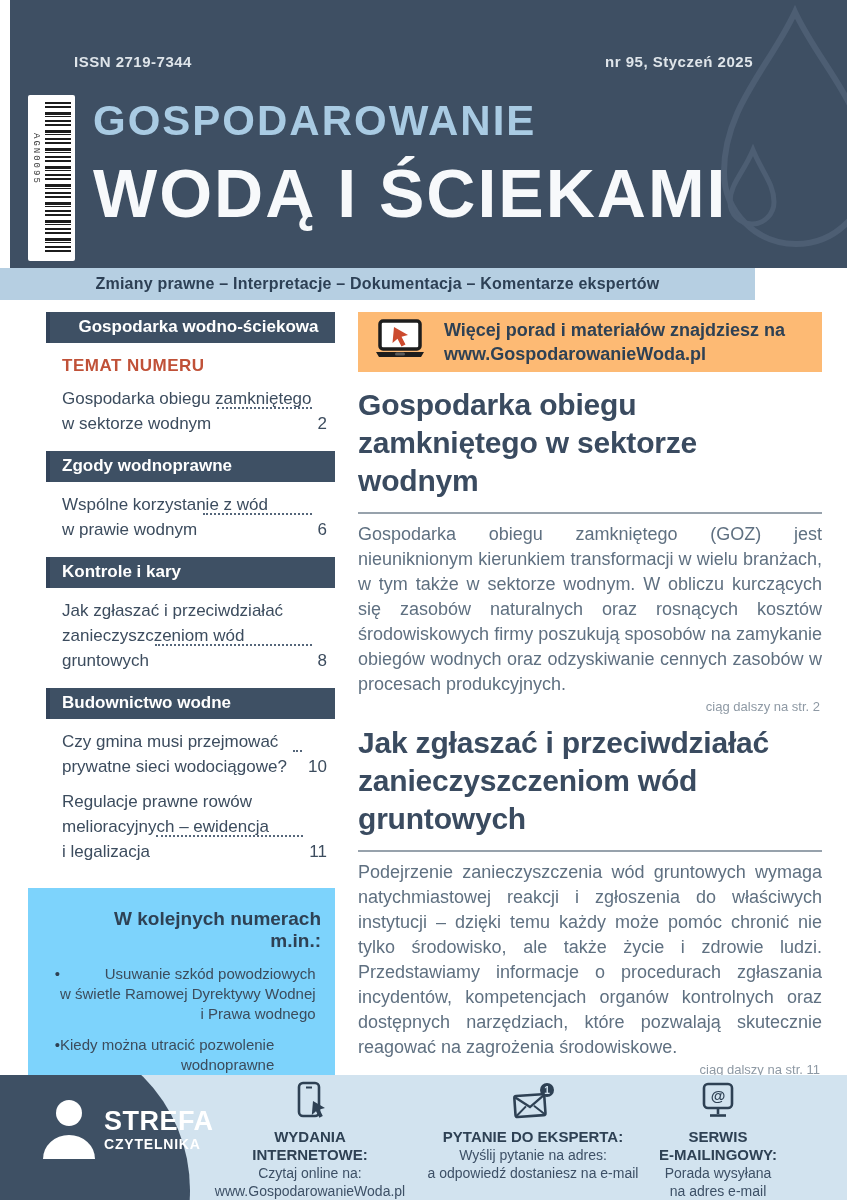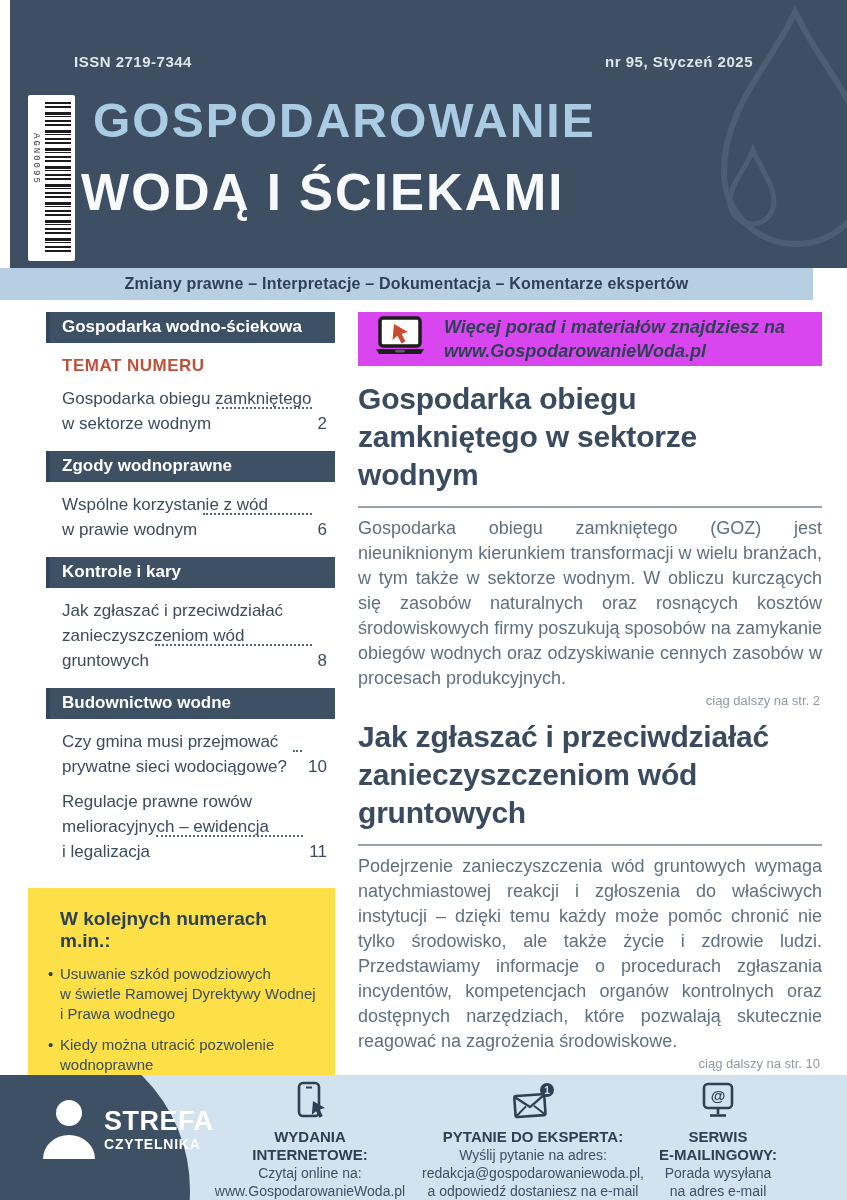--- a/index.html
+++ b/index.html
@@ -3,59 +3,59 @@
 <meta charset="utf-8">
 <style>
   html,body{margin:0;padding:0;background:#fff;}
   .page{position:relative;width:847px;height:1200px;overflow:hidden;background:#fff;
         font-family:"Liberation Sans","DejaVu Sans",sans-serif;}
 
   
   .header{position:absolute;left:10px;top:0;width:837px;height:268px;background:#3e4f63;}
   .issn{position:absolute;left:64px;top:53px;font-size:15px;font-weight:bold;color:#dfe5ea;letter-spacing:.5px;}
   .issue{position:absolute;right:94px;top:53px;font-size:15px;font-weight:bold;color:#dfe5ea;letter-spacing:.5px;}
-  .title-1{position:absolute;left:83px;top:84px;font-size:48px;line-height:74px;font-weight:bold;
+  .title-1{position:absolute;left:83px;top:84px;font-size:42px;line-height:74px;font-weight:bold;
            color:#a9cbe3;letter-spacing:2px;white-space:nowrap;}
-  .title-2{position:absolute;left:71px;top:156px;font-size:51px;line-height:74px;font-weight:bold;
+  .title-2{position:absolute;left:83px;top:156px;font-size:68px;line-height:74px;font-weight:bold;
            color:#f7f9fb;letter-spacing:2px;white-space:nowrap;}
   .drop-wrap{position:absolute;left:688px;top:4px;width:200px;height:256px;}
   
   .barcode{position:absolute;left:28px;top:95px;width:47px;height:166px;background:#fff;border-radius:2px;}
   .barcode-bars{position:absolute;left:17px;top:7px;right:4px;bottom:7px;
     background:repeating-linear-gradient(to bottom,
       #1c1c1c 0 2px,#fff 2px 4px,#1c1c1c 4px 6px,#fff 6px 10px,
       #1c1c1c 10px 13px,#fff 13px 14px,#1c1c1c 14px 15px,#fff 15px 18px);}
   .barcode-text{position:absolute;left:3px;top:38px;writing-mode:vertical-rl;
     font-family:"Liberation Mono","DejaVu Sans Mono",monospace;font-size:9px;letter-spacing:2px;color:#3a3a3a;}
   
-  .strip{position:absolute;left:0;top:268px;width:813px;height:32px;background:#b6cfe2;
+  .strip{position:absolute;left:0;top:268px;width:755px;height:32px;background:#b6cfe2;
          display:flex;align-items:center;justify-content:center;}
   .strip span{font-size:16px;font-weight:bold;color:#2d4055;letter-spacing:.2px;}
 
   
   .sidebar{position:absolute;left:28px;top:312px;width:307px;}
   .toc-bar{margin-left:18px;background:#3e5064;color:#fff;font-size:17px;font-weight:bold;
            padding:5px 0 6px 12px;border-left:4px solid #33445a;margin-top:15px;}
-  .toc-bar:first-child{margin-top:0;}
+  .toc-bar:first-child{margin-top:0;text-align:center;}
   .kicker{margin:13px 0 6px 34px;font-size:17px;font-weight:bold;color:#c05138;letter-spacing:.5px;}
   .toc-entry{margin:10px 8px 4px 34px;font-size:17px;line-height:25px;color:#3c4c5e;}
   .toc-line{white-space:nowrap;}
   .toc-last{display:flex;align-items:flex-start;}
   .leader{flex:1;margin:0 6px;border-bottom:2px dotted #55667a;transform:translateY(-4px);}
   .toc-page{font-size:17px;color:#3c4c5e;}
 
-  .graybox{margin-top:24px;background:#fde047;padding:16px 14px 18px 20px;}
+  .graybox{margin-top:24px;background:#7dd3fc;padding:16px 14px 18px 20px;text-align:right;}
   .graybox-title{font-size:19px;font-weight:bold;color:#2e4154;margin:4px 0 12px 12px;}
   .bullet{display:flex;margin:0 0 11px 0;}
   .bullet .dot{width:12px;color:#2e4154;font-size:15px;line-height:20px;}
   .bullet .btxt{font-size:15px;line-height:20px;color:#3c4c5c;}
 
   
   .main{position:absolute;left:358px;top:312px;width:464px;}
-  .promo{height:54px;background:#d946ef;display:flex;align-items:center;gap:16px;padding-left:14px;box-sizing:border-box;font-style:italic;}
+  .promo{height:60px;background:#fdba74;display:flex;align-items:center;gap:16px;padding-left:14px;box-sizing:border-box;}
   .promo-text{font-size:18px;line-height:24px;color:#2e4154;font-weight:bold;}
   .promo-text .url{font-weight:bold;}
   .article-title{margin-top:14px;font-size:30px;line-height:38px;font-weight:bold;color:#3a4b60;letter-spacing:-.2px;}
   .rule{border:none;border-top:2px solid #97a2ac;margin:12px 0 0 0;}
   .body-text{margin:8px 0 0 0;font-size:18px;line-height:25px;color:#5f7081;text-align:justify;}
   .more{margin-top:2px;text-align:right;font-size:13px;color:#8e99a4;padding-right:2px;}
   .article-2{margin-top:10px;}
 
   
   .footer{position:absolute;left:0;top:1075px;width:847px;height:125px;background:#d2e3ef;overflow:hidden;}
@@ -195,21 +195,21 @@
     </div>
 
     <div class="article-title">Gospodarka obiegu zamkniętego w sektorze wodnym</div>
     <hr class="rule">
     <p class="body-text">Gospodarka obiegu zamkniętego (GOZ) jest nieuniknionym kierunkiem transformacji w wielu branżach, w tym także w sektorze wodnym. W obliczu kurczących się zasobów naturalnych oraz rosnących kosztów środowiskowych firmy poszukują sposobów na zamykanie obiegów wodnych oraz odzyskiwanie cennych zasobów w procesach produkcyjnych.</p>
     <div class="more">ciąg dalszy na str. 2</div>
 
     <div class="article-title article-2">Jak zgłaszać i przeciwdziałać zanieczyszczeniom wód gruntowych</div>
     <hr class="rule">
     <p class="body-text">Podejrzenie zanieczyszczenia wód gruntowych wymaga natychmiastowej reakcji i zgłoszenia do właściwych instytucji – dzięki temu każdy może pomóc chronić nie tylko środowisko, ale także życie i zdrowie ludzi. Przedstawiamy informacje o procedurach zgłaszania incydentów, kompetencjach organów kontrolnych oraz dostępnych narzędziach, które pozwalają skutecznie reagować na zagrożenia środowiskowe.</p>
-    <div class="more">ciąg dalszy na str. 10</div>
+    <div class="more">ciąg dalszy na str. 11</div>
   </div>
 
   <div class="footer">
     <div class="reader-circle"></div>
     <div class="person">
       <svg width="62" height="78" viewBox="0 0 62 78">
         <circle cx="31" cy="20" r="13" fill="#fff"></circle>
         <path d="M5 66 a26 24 0 0 1 52 0 Z" fill="#fff"></path>
       </svg>
     </div>
@@ -239,21 +239,20 @@
             <rect x="8" y="14" width="30" height="21" rx="2" fill="none" stroke="#2e4154" stroke-width="2.6"></rect>
             <path d="M9 15.5 L23 26 L37 15.5" fill="none" stroke="#2e4154" stroke-width="2.4"></path>
             <path d="M9 34 L19 25 M37 34 L27 25" stroke="#2e4154" stroke-width="2"></path>
           </g>
           <circle cx="40" cy="9" r="7" fill="#2e4154"></circle>
           <text x="40" y="12.5" text-anchor="middle" font-size="10" font-weight="bold" fill="#d2e3ef" font-family="Liberation Sans, sans-serif">1</text>
         </svg>
       </div>
       <div class="ftitle">PYTANIE DO EKSPERTA:</div>
       <div class="fline">Wyślij pytanie na adres:</div>
-      <div class="fline">redakcja@gospodarowaniewoda.pl,</div>
       <div class="fline">a odpowiedź dostaniesz na e-mail</div>
     </div>
 
     <div class="fcol fcol3">
       <div class="ficon">
         <svg width="44" height="44" viewBox="0 0 44 44">
           <rect x="8" y="3" width="28" height="24" rx="4" fill="none" stroke="#2e4154" stroke-width="2.6"></rect>
           <text x="22" y="20" text-anchor="middle" font-size="15" font-weight="bold" fill="#2e4154" font-family="Liberation Sans, sans-serif">@</text>
           <line x1="22" y1="27" x2="22" y2="33" stroke="#2e4154" stroke-width="2.6"></line>
           <line x1="14" y1="34.5" x2="30" y2="34.5" stroke="#2e4154" stroke-width="2.6"></line>

